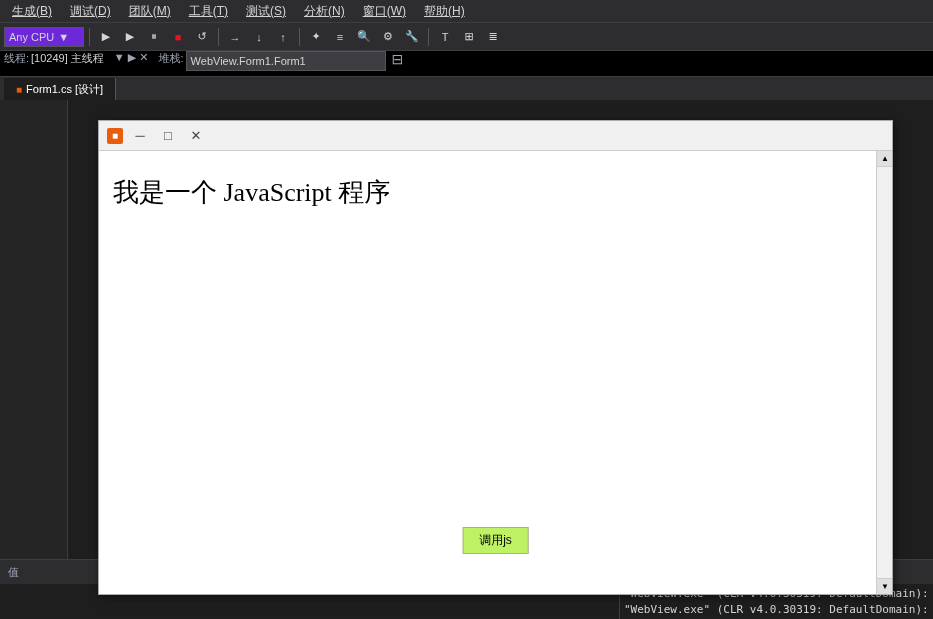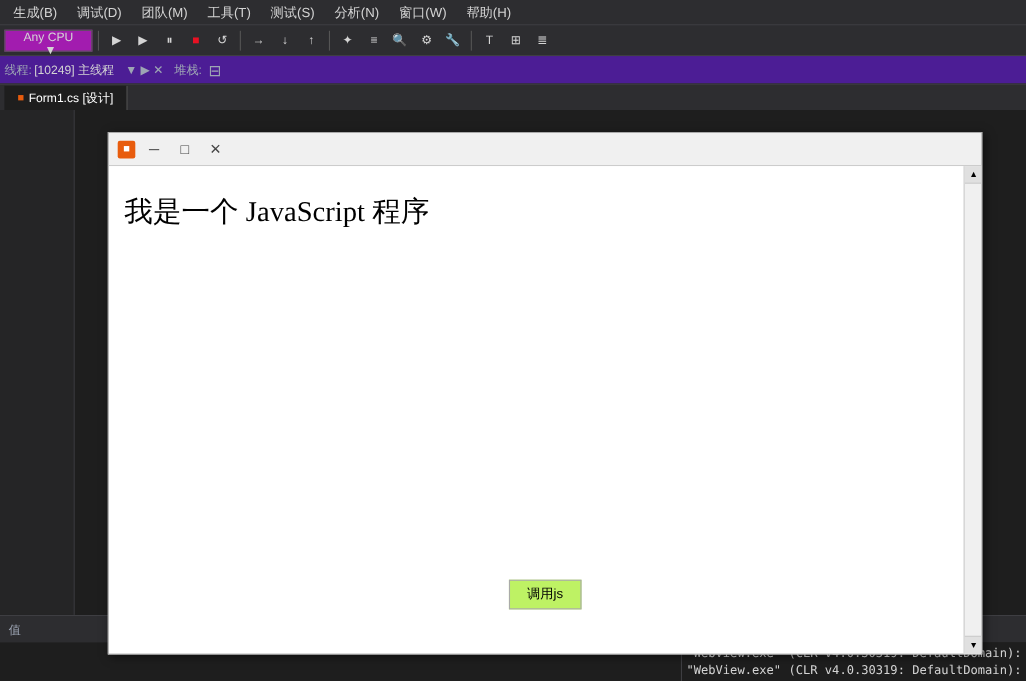--- a/index.html
+++ b/index.html
@@ -20,20 +20,21 @@
       align-items: center;
       padding: 0 4px;
       font-size: 12px;
       color: #d4d4d4;
       gap: 2px;
     }
     .menu-item {
       padding: 2px 8px;
       cursor: pointer;
       white-space: nowrap;
+      text-decoration: underline;
     }
 
     
     .toolbar {
       background: #2d2d30;
       height: 28px;
       display: flex;
       align-items: center;
       padding: 0 4px;
       gap: 2px;
@@ -52,39 +53,37 @@
       height: 22px;
       display: flex;
       align-items: center;
       justify-content: center;
       cursor: pointer;
       border-radius: 2px;
       font-size: 11px;
       color: #d4d4d4;
     }
     .toolbar-dropdown {
-      background: #a21caf;
+      background: #6d28d9;
       border: 1px solid #555;
       height: 20px;
       display: flex;
       align-items: center;
       padding: 0 4px;
       font-size: 11px;
       color: #d4d4d4;
       cursor: pointer;
       min-width: 80px;
-      flex-direction: column;
     }
 
     
     .toolbar2 {
-      background: #4c1d95;
+      background: #000000;
       height: 26px;
       display: flex;
-      align-items: center;
       padding: 0 4px;
       gap: 2px;
       border-top: 1px solid #3e3e42;
       font-size: 11px;
       color: #d4d4d4;
     }
     .debug-label {
       color: #9da5b4;
     }
     .debug-value {
@@ -359,20 +358,23 @@
   <div class="toolbar-btn">T</div>
   <div class="toolbar-btn">⊞</div>
   <div class="toolbar-btn">≣</div>
 </div>
 
 <div class="toolbar2">
   <span class="debug-label">线程:</span>
   <span class="debug-value">[10249] 主线程</span>
   <span style="margin-left:8px; color:#9da5b4;">▼ ▶ ✕</span>
   <span class="debug-label" style="margin-left:8px;">堆栈:</span>
+  <div class="stack-dropdown">
+    <span>WebView.Form1.Form1</span>
+  </div>
   <span style="margin-left:4px; color:#9da5b4; font-size:14px;">⊟</span>
 </div>
 
 <div class="tab-bar">
   <div class="tab-item active">
     <span style="color:#e85c0d; font-size:10px; font-weight:bold;">■</span>
     <span>Form1.cs [设计]</span>
   </div>
 </div>
 

